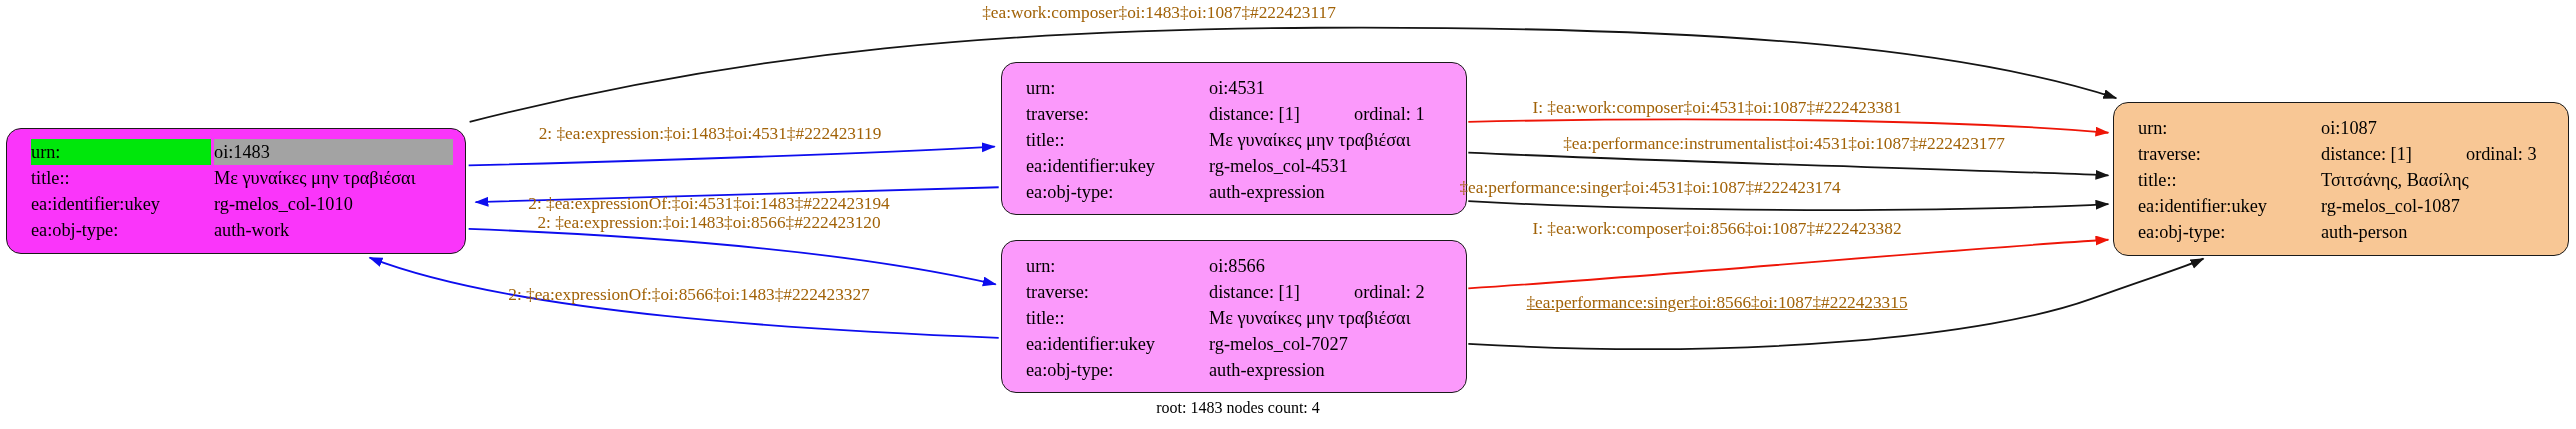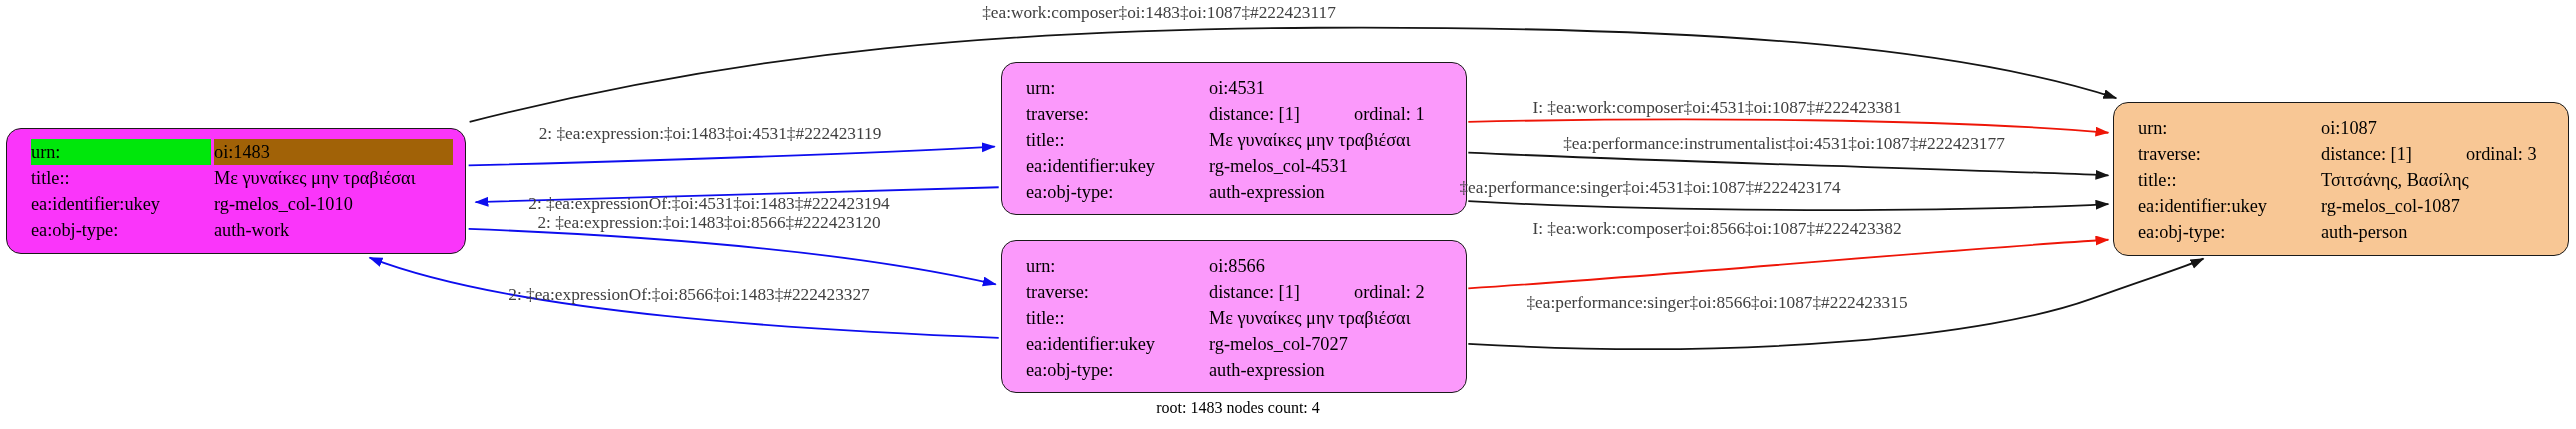--- a/index.html
+++ b/index.html
@@ -12,21 +12,21 @@
   .node {
     position:absolute; z-index:2; box-sizing:border-box;
     border:1.6px solid #1a1a1a; border-radius:15px;
     padding:12px 0; font-size:18.3px; line-height:26px;
   }
   .row { display:grid; grid-template-columns:180px 1fr; column-gap:3px; padding:0 12px;margin-left:12px; }
   .lbl, .val { white-space:nowrap; }
   .val .dist { display:inline-block; width:145px; }
   .elabel {
     position:absolute; z-index:3; transform:translateX(-50%);
-    font-size:17.3px; line-height:20px; white-space:nowrap; color:#404040;
+    font-size:17.3px; line-height:20px; white-space:nowrap; color:#a16207;
   }
   .caption {
     position:absolute; z-index:3; transform:translateX(-50%);
     font-size:16px; white-space:nowrap; color:#000000;
   }
 </style>
 </head>
 <body>
 
 <div class="canvas">
@@ -52,21 +52,21 @@
     <path d="M 1482,123 C 1700,118 1970,120 2128,134" fill="none" stroke="#EE1507" stroke-width="1.8" marker-end="url(#m-red)"></path>
     <path d="M 1482,154 C 1720,165 1965,170 2128,177" fill="none" stroke="#141414" stroke-width="1.8" marker-end="url(#m-black)"></path>
     <path d="M 1482,203 C 1690,215 1970,214 2128,206" fill="none" stroke="#141414" stroke-width="1.8" marker-end="url(#m-black)"></path>
     <path d="M 1482,291 C 1700,277 1960,252 2128,242" fill="none" stroke="#EE1507" stroke-width="1.8" marker-end="url(#m-red)"></path>
     <path d="M 1482,347 C 1770,364 2010,338 2110,302 C 2170,280 2205,270 2224,261" fill="none" stroke="#141414" stroke-width="1.8" marker-end="url(#m-black)"></path>
   </svg>
 
   <div class="node" style="left: 6px; top: 128px; width: 460px; height: 126px; padding: 10px 0px; line-height: 26px; background: rgb(250, 53, 250);">
     <div class="row">
       <span class="lbl" style="background: rgb(0, 231, 11);">urn:</span>
-      <span class="val" style="background: #a16207;">oi:1483</span>
+      <span class="val" style="background: #a3a3a3;">oi:1483</span>
     </div>
     <div class="row">
       <span class="lbl">title::</span>
       <span class="val">Με γυναίκες μην τραβιέσαι</span>
     </div>
     <div class="row">
       <span class="lbl">ea:identifier:ukey</span>
       <span class="val">rg-melos_col-1010</span>
     </div>
     <div class="row">
@@ -146,18 +146,18 @@
 
   <div class="elabel" style="left:1159px; top:3px;">‡ea:work:composer‡oi:1483‡oi:1087‡#222423117</div>
   <div class="elabel" style="left:710px; top:124px;">2: ‡ea:expression:‡oi:1483‡oi:4531‡#222423119</div>
   <div class="elabel" style="left:709px; top:171px;margin-top:23px;">2: ‡ea:expressionOf:‡oi:4531‡oi:1483‡#222423194</div>
   <div class="elabel" style="left:709px; top:213px;">2: ‡ea:expression:‡oi:1483‡oi:8566‡#222423120</div>
   <div class="elabel" style="left:689px; top:285px;">2: ‡ea:expressionOf:‡oi:8566‡oi:1483‡#222423327</div>
   <div class="elabel" style="left:1717px; top:98px;">I: ‡ea:work:composer‡oi:4531‡oi:1087‡#222423381</div>
   <div class="elabel" style="left:1748px; top:134px;margin-left:36px;">‡ea:performance:instrumentalist‡oi:4531‡oi:1087‡#222423177</div>
   <div class="elabel" style="left:1650px; top:178px;">‡ea:performance:singer‡oi:4531‡oi:1087‡#222423174</div>
   <div class="elabel" style="left:1717px; top:219px;font-family:Liberation Serif, serif;">I: ‡ea:work:composer‡oi:8566‡oi:1087‡#222423382</div>
-  <div class="elabel" style="left:1717px; top:293px;">‡ea:performance:singer‡oi:8566‡oi:1087‡#222423315</div>
+  <div class="elabel" style="left:1717px; top:293px;text-decoration:underline;">‡ea:performance:singer‡oi:8566‡oi:1087‡#222423315</div>
 
   <div class="caption" style="left:1238px; top:399px;">root: 1483 nodes count: 4</div>
 
 </div>
 
 
 </body></html>

